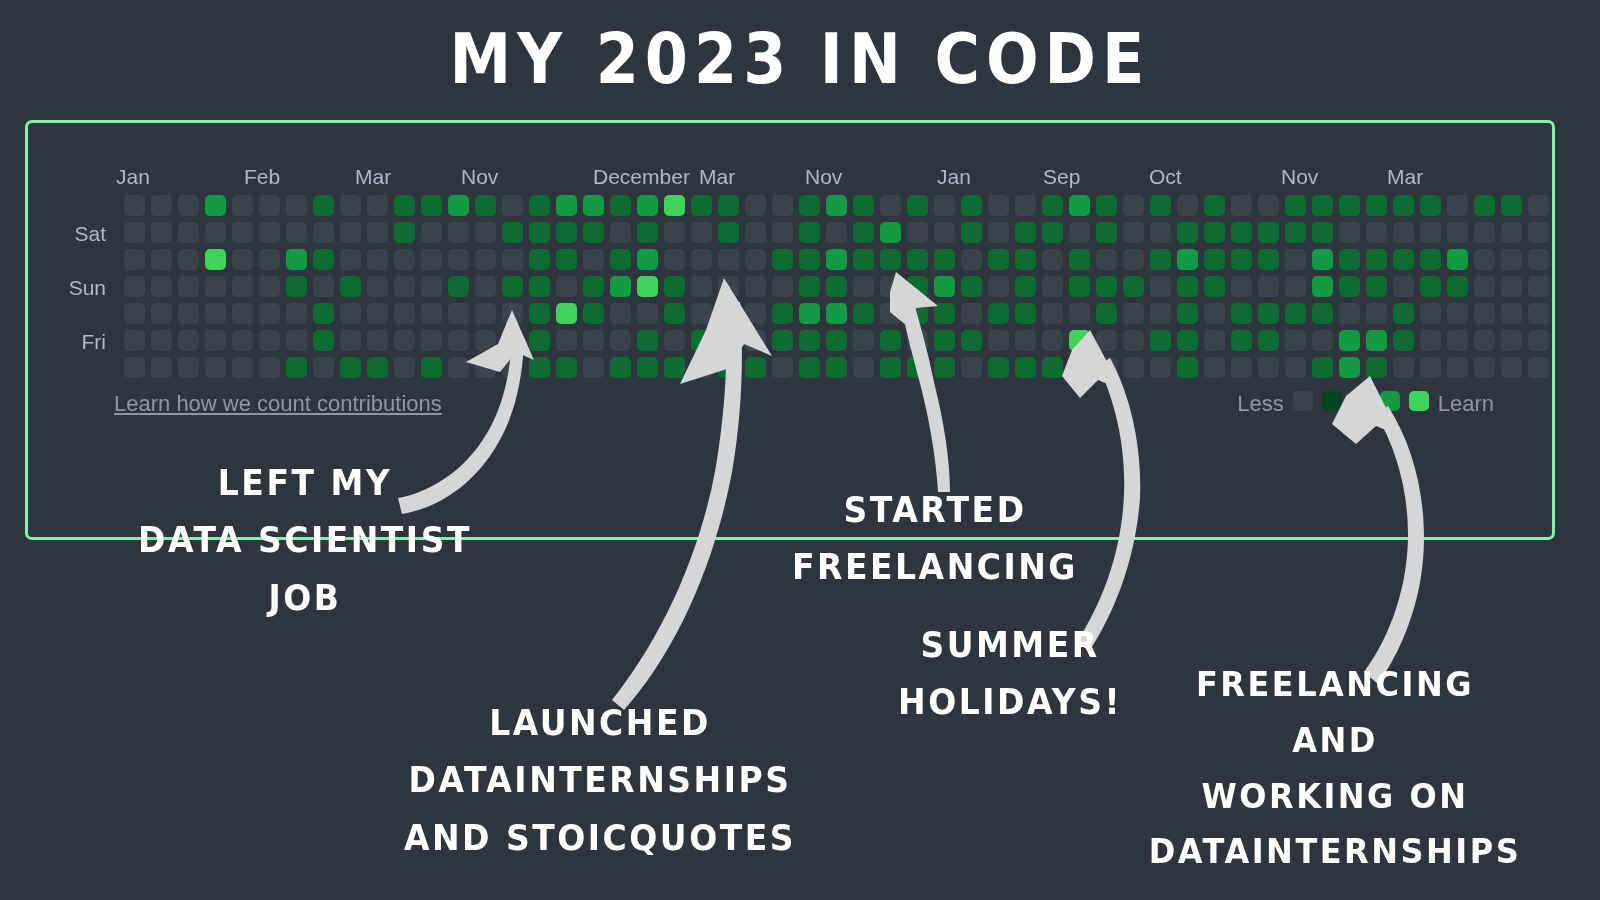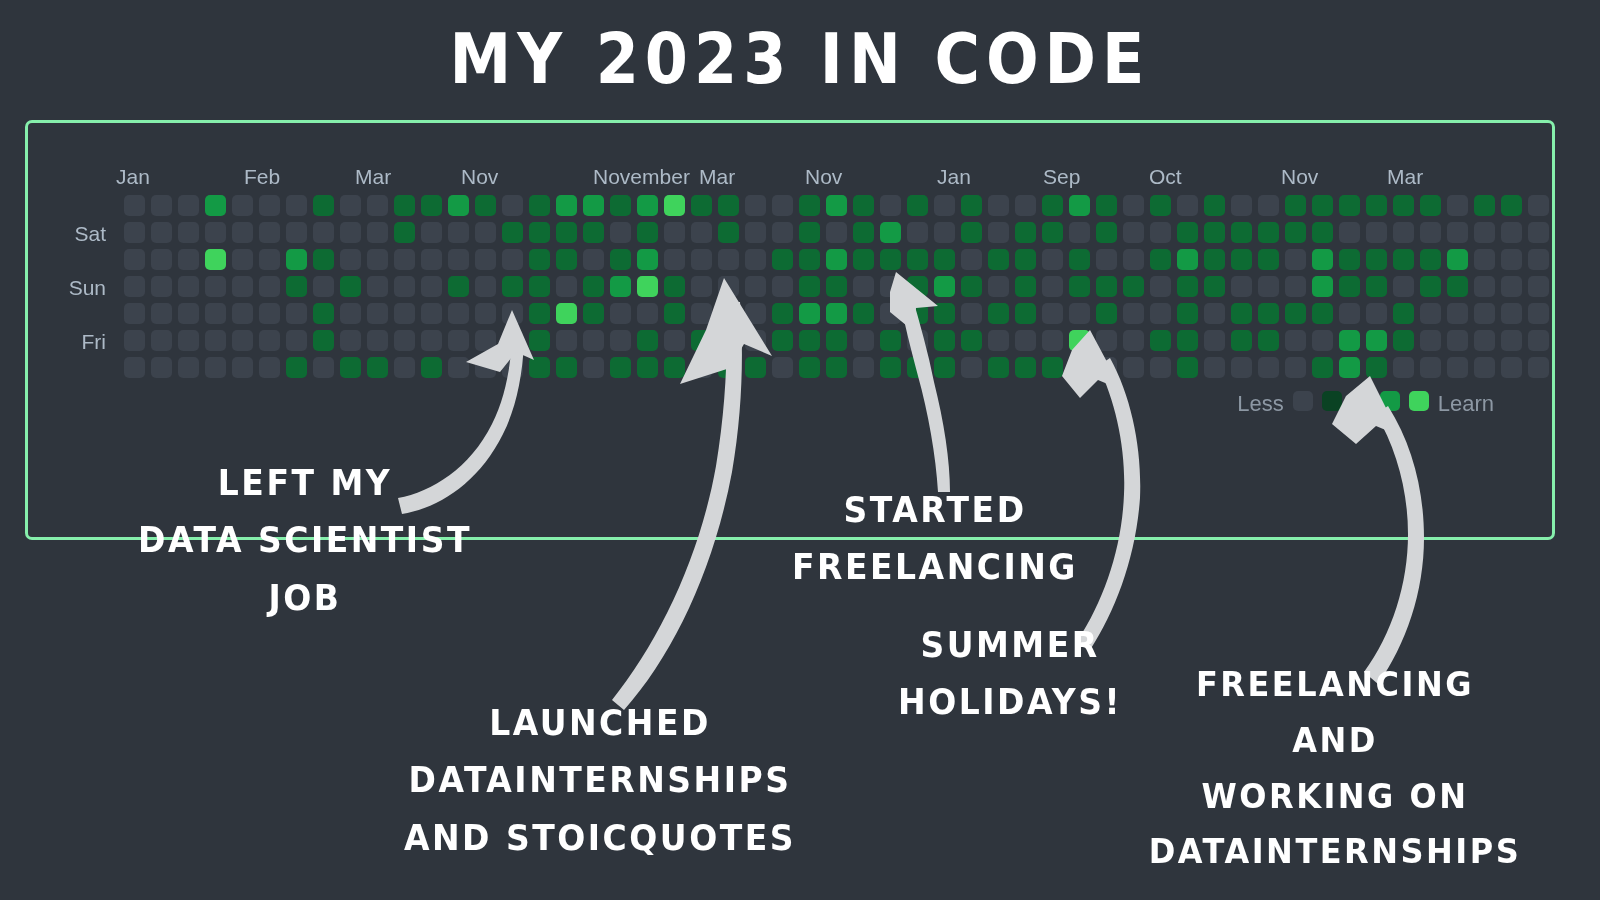--- a/index.html
+++ b/index.html
@@ -108,21 +108,21 @@
 
   <div class="title">MY 2023 IN CODE</div>
 
   <div class="panel">
 
     <div class="months">
         <div class="month" style="left: 88px;">Jan</div>
         <div class="month" style="left: 216px; text-align: center;">Feb</div>
         <div class="month" style="left: 327px;">Mar</div>
         <div class="month" style="left: 433px;">Nov</div>
-        <div class="month" style="left: 565px;">November</div>
+        <div class="month" style="left: 565px;">December</div>
         <div class="month" style="left: 671px;">Mar</div>
         <div class="month" style="left: 777px;">Nov</div>
         <div class="month" style="left: 909px;">Jan</div>
         <div class="month" style="left: 1015px;">Sep</div>
         <div class="month" style="left: 1121px;">Oct</div>
         <div class="month" style="left: 1253px;">Nov</div>
         <div class="month" style="left: 1359px;">Mar</div>
       </div>
 
     <div class="daylabels">
@@ -499,20 +499,21 @@
         <div class="cell" style="background: rgb(60, 67, 77);"></div>
         <div class="cell" style="background: rgb(60, 67, 77);"></div>
         <div class="cell" style="background: rgb(60, 67, 77);"></div>
         <div class="cell" style="background: rgb(60, 67, 77);"></div>
         <div class="cell" style="background: rgb(60, 67, 77);"></div>
         <div class="cell" style="background: rgb(60, 67, 77);"></div>
         <div class="cell" style="background: rgb(60, 67, 77);"></div>
       </div>
 
     <div class="footer">
+      <a class="learn" href="#">Learn how we count contributions</a>
       <div class="legend">
         <span>Less</span>
         <span id="legend-swatches"><span class="sw" style="background: rgb(60, 67, 77); margin-right: 9px;"></span><span class="sw" style="background: rgb(10, 66, 35); margin-right: 9px;"></span><span class="sw" style="background: rgb(13, 107, 51); margin-right: 9px;"></span><span class="sw" style="background: rgb(19, 154, 69); margin-right: 9px;"></span><span class="sw" style="background: rgb(63, 211, 92); margin-right: 0px;"></span></span>
         <span>Learn</span>
       </div>
     </div>
   </div>
 
   <svg class="arrows" viewBox="0 0 1600 900">
     <g fill="#d4d6d8">

